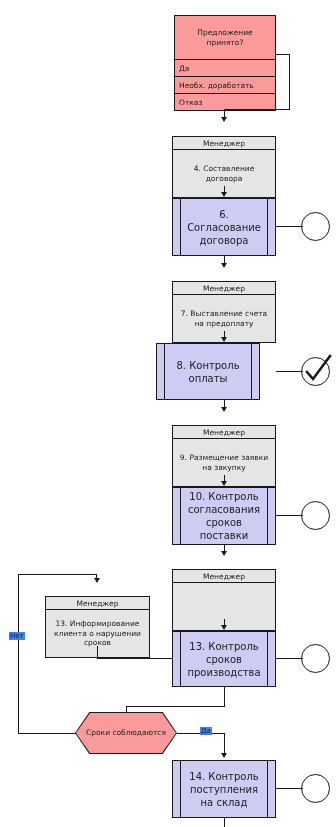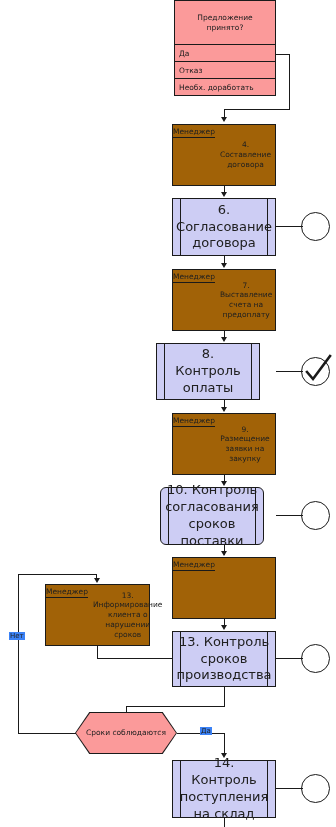--- a/index.html
+++ b/index.html
@@ -24,40 +24,40 @@
     padding:2px 4px;box-sizing:border-box;
   }
   .pink-opt{
     border-top:1px solid #1a1a1a;
     display:flex;align-items:center;
     font-size:7.5px;padding-left:4px;box-sizing:border-box;
   }
 
   
   .yellow-box{
-    background:#a16207;border:1px solid #1a1a1a;box-sizing:border-box;
-    display:flex;flex-direction:row;
+    background:#e5e5e5;border:1px solid #1a1a1a;box-sizing:border-box;
+    display:flex;flex-direction:column;margin-top:12px;
   }
   .yellow-head{
     height:13px;flex:0 0 13px;
     border-bottom:1px solid #1a1a1a;
     display:flex;align-items:center;justify-content:center;
     font-size:7.5px;box-sizing:border-box;
   }
   .yellow-body{
     flex:1 1 auto;display:flex;align-items:center;justify-content:center;
     text-align:center;font-size:7.5px;line-height:1.3;
     padding:2px 5px;box-sizing:border-box;
   }
 
   
   .blue-box{
     background:#cdcdf4;border:1px solid #1a1a1a;box-sizing:border-box;
     display:flex;align-items:center;justify-content:center;
-    text-align:center;font-size:13px;line-height:1.3;
+    text-align:center;font-size:10px;line-height:1.3;
     padding:2px 12px;
   }
   .blue-box::before,.blue-box::after{
     content:"";position:absolute;top:0;bottom:0;width:0;
     border-left:1px solid #1a1a1a;
   }
   .blue-box::before{left:7px;}
   .blue-box::after{right:7px;}
   .hex-outline{
     position:absolute;inset:0;
@@ -94,25 +94,25 @@
   .edge-lbl{
     position:absolute;font-size:7px;background:#3b82f6;
     padding:0 1px;white-space:nowrap;
   }
 </style>
 </head>
 <body>
 
 <div id="canvas">
 
-  <div class="node pink-box" style="left:174px;top:0;width:102px;height:96px;">
+  <div class="node pink-box" style="left:174px;top:15px;width:102px;height:96px;">
     <div class="pink-title" style="height:43px;">Предложение принято?</div>
     <div class="pink-opt" style="height:17px;">Да</div>
+    <div class="pink-opt" style="height:17px;">Необх. доработать</div>
     <div class="pink-opt" style="height:17px;">Отказ</div>
-    <div class="pink-opt" style="height:17px;">Необх. доработать</div>
   </div>
 
   <div class="ln h dark" style="left:276px;top:54px;width:14px;"></div>
   <div class="ln v dark" style="left:289px;top:54px;height:56px;"></div>
   <div class="ln h dark" style="left:225px;top:109px;width:65px;"></div>
   <div class="ln v dark" style="left:224px;top:109px;height:10px;"></div>
   <div class="arw" style="left:221px;top:117px;"></div>
 
   <div class="node yellow-box" style="left:172px;top:124px;width:104px;height:62px;">
     <div class="yellow-head">Менеджер</div>
@@ -152,21 +152,21 @@
   <div class="arw" style="left:221px;top:407px;"></div>
 
   <div class="node yellow-box" style="left:172px;top:413px;width:104px;height:62px;">
     <div class="yellow-head">Менеджер</div>
     <div class="yellow-body">9. Размещение заявки на закупку</div>
   </div>
 
   <div class="ln v dark" style="left:224px;top:475px;height:9px;"></div>
   <div class="arw" style="left:221px;top:481px;"></div>
 
-  <div class="node blue-box" style="left:160px;top:487px;width:104px;height:58px;border-radius:6px;">
+  <div class="node blue-box" style="left:172px;top:487px;width:104px;height:58px;">
     <span>10. Контроль согласования сроков поставки</span>
   </div>
   <div class="ln h dark" style="left:276px;top:515px;width:27px;"></div>
   <div class="circ" style="left:301px;top:501px;width:29px;height:29px;"></div>
 
   <div class="ln v dark" style="left:224px;top:545px;height:10px;"></div>
   <div class="arw" style="left:221px;top:551px;"></div>
 
   <div class="node yellow-box" style="left:172px;top:557px;width:104px;height:62px;">
     <div class="yellow-head">Менеджер</div>

